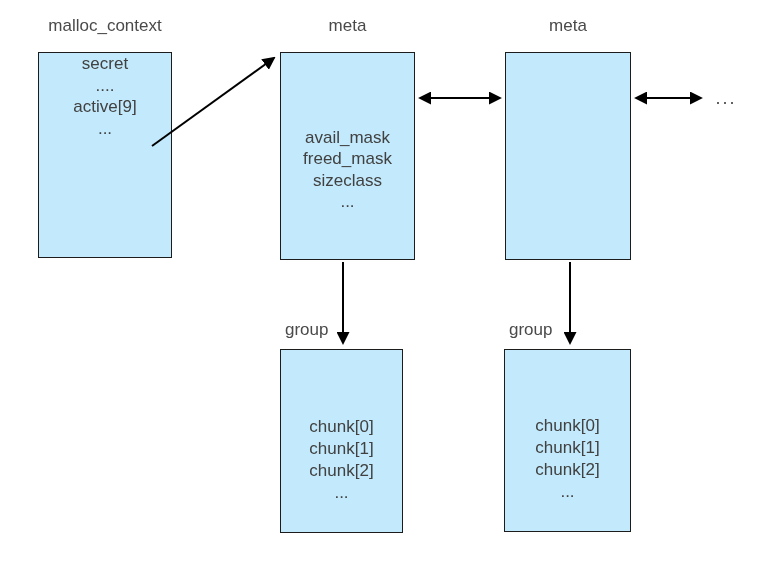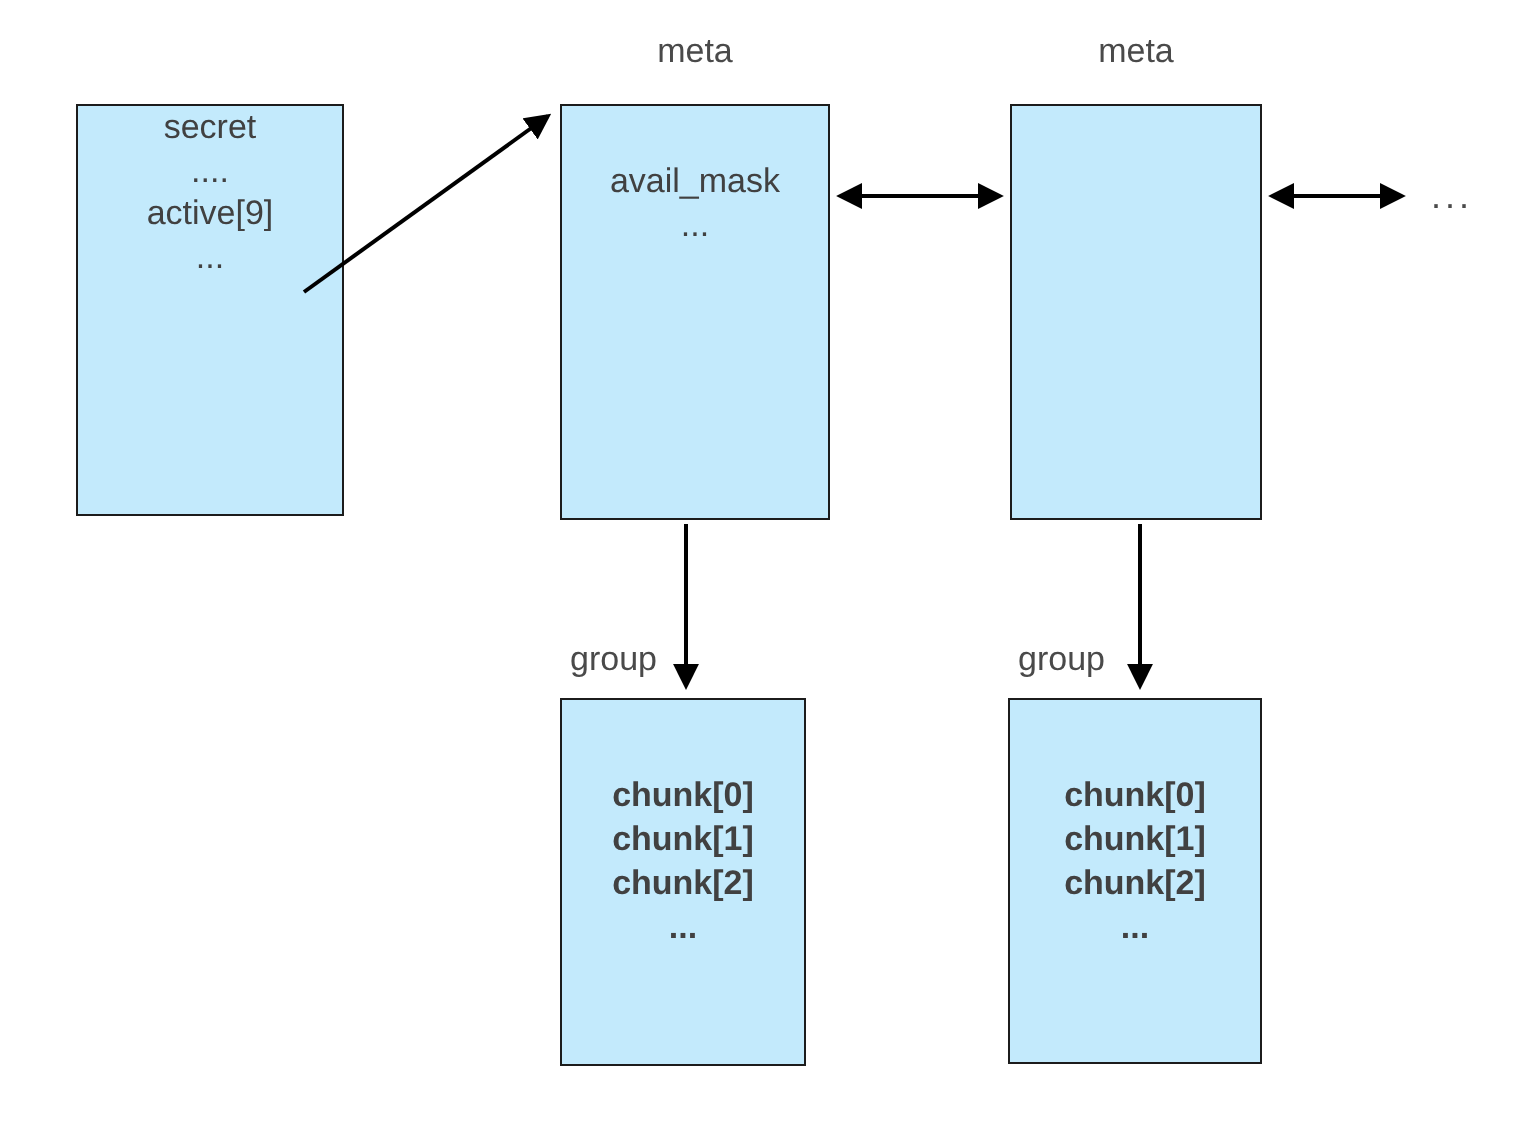--- a/index.html
+++ b/index.html
@@ -20,20 +20,21 @@
     color: var(--text);
     overflow: hidden;
   }
   .box {
     position: absolute;
     background: var(--box-fill);
     border: 1.5px solid var(--box-border);
     display: flex;
     flex-direction: column;
     align-items: center;
+    justify-content: center;
   }
   .box .lines {
     width: 100%;
     text-align: center;
     font-size: 17px;
     line-height: 21.5px;
     color: var(--text);
   }
   .v-center { justify-content: flex-start; }
   .node-title {
@@ -47,21 +48,21 @@
   #title-malloc-context { left: 38px; top: 16px; width: 134px; }
   #box-meta-1 { left: 280px; top: 52px; width: 135px; height: 208px; }
   #title-meta-1 { left: 280px; top: 16px; width: 135px; }
   #box-meta-2 { left: 505px; top: 52px; width: 126px; height: 208px; }
   #title-meta-2 { left: 505px; top: 16px; width: 126px; }
   #box-group-1 { left: 280px; top: 349px; width: 123px; height: 184px; }
   #title-group-1 { left: 285px; top: 320px; }
   #box-group-2 { left: 504px; top: 349px; width: 127px; height: 183px; }
   #title-group-2 { left: 509px; top: 320px; }
   #box-meta-1 .lines { padding-top: 27px; }
-  #box-group-1 .lines, #box-group-2 .lines { padding-top: 37px; line-height: 22px; font-weight: bold; }
+  #box-group-1 .lines, #box-group-2 .lines { padding-top: 37px; line-height: 22px; }
   .ellipsis-right {
     position: absolute;
     left: 708px; top: 88px; width: 36px;
     font-size: 18px;
     letter-spacing: 2px;
     text-align: center;
     color: #4a4a4a;
   }
   svg.arrows {
     position: absolute;
@@ -70,37 +71,40 @@
     pointer-events: none;
   }
   svg.arrows line { stroke: var(--arrow); stroke-width: 2; }
   svg.arrows .ah { fill: var(--arrow); }
 </style>
 </head>
 <body>
 
 <div class="canvas">
 
+  <div class="node-title t-center" id="title-malloc-context">malloc_context</div>
   <div class="node-title t-center" id="title-meta-1">meta</div>
   <div class="node-title t-center" id="title-meta-2">meta</div>
   <div class="node-title" id="title-group-1">group</div>
   <div class="node-title" id="title-group-2">group</div>
 
   <div class="box v-center" id="box-malloc-context">
     <div class="lines">
       <div>secret</div>
       <div>....</div>
       <div>active[9]</div>
       <div>...</div>
     </div>
   </div>
 
   <div class="box" id="box-meta-1">
     <div class="lines">
       <div>avail_mask</div>
+      <div>freed_mask</div>
+      <div>sizeclass</div>
       <div>...</div>
     </div>
   </div>
 
   <div class="box" id="box-meta-2"></div>
 
   <div class="box" id="box-group-1">
     <div class="lines">
       <div>chunk[0]</div>
       <div>chunk[1]</div>

